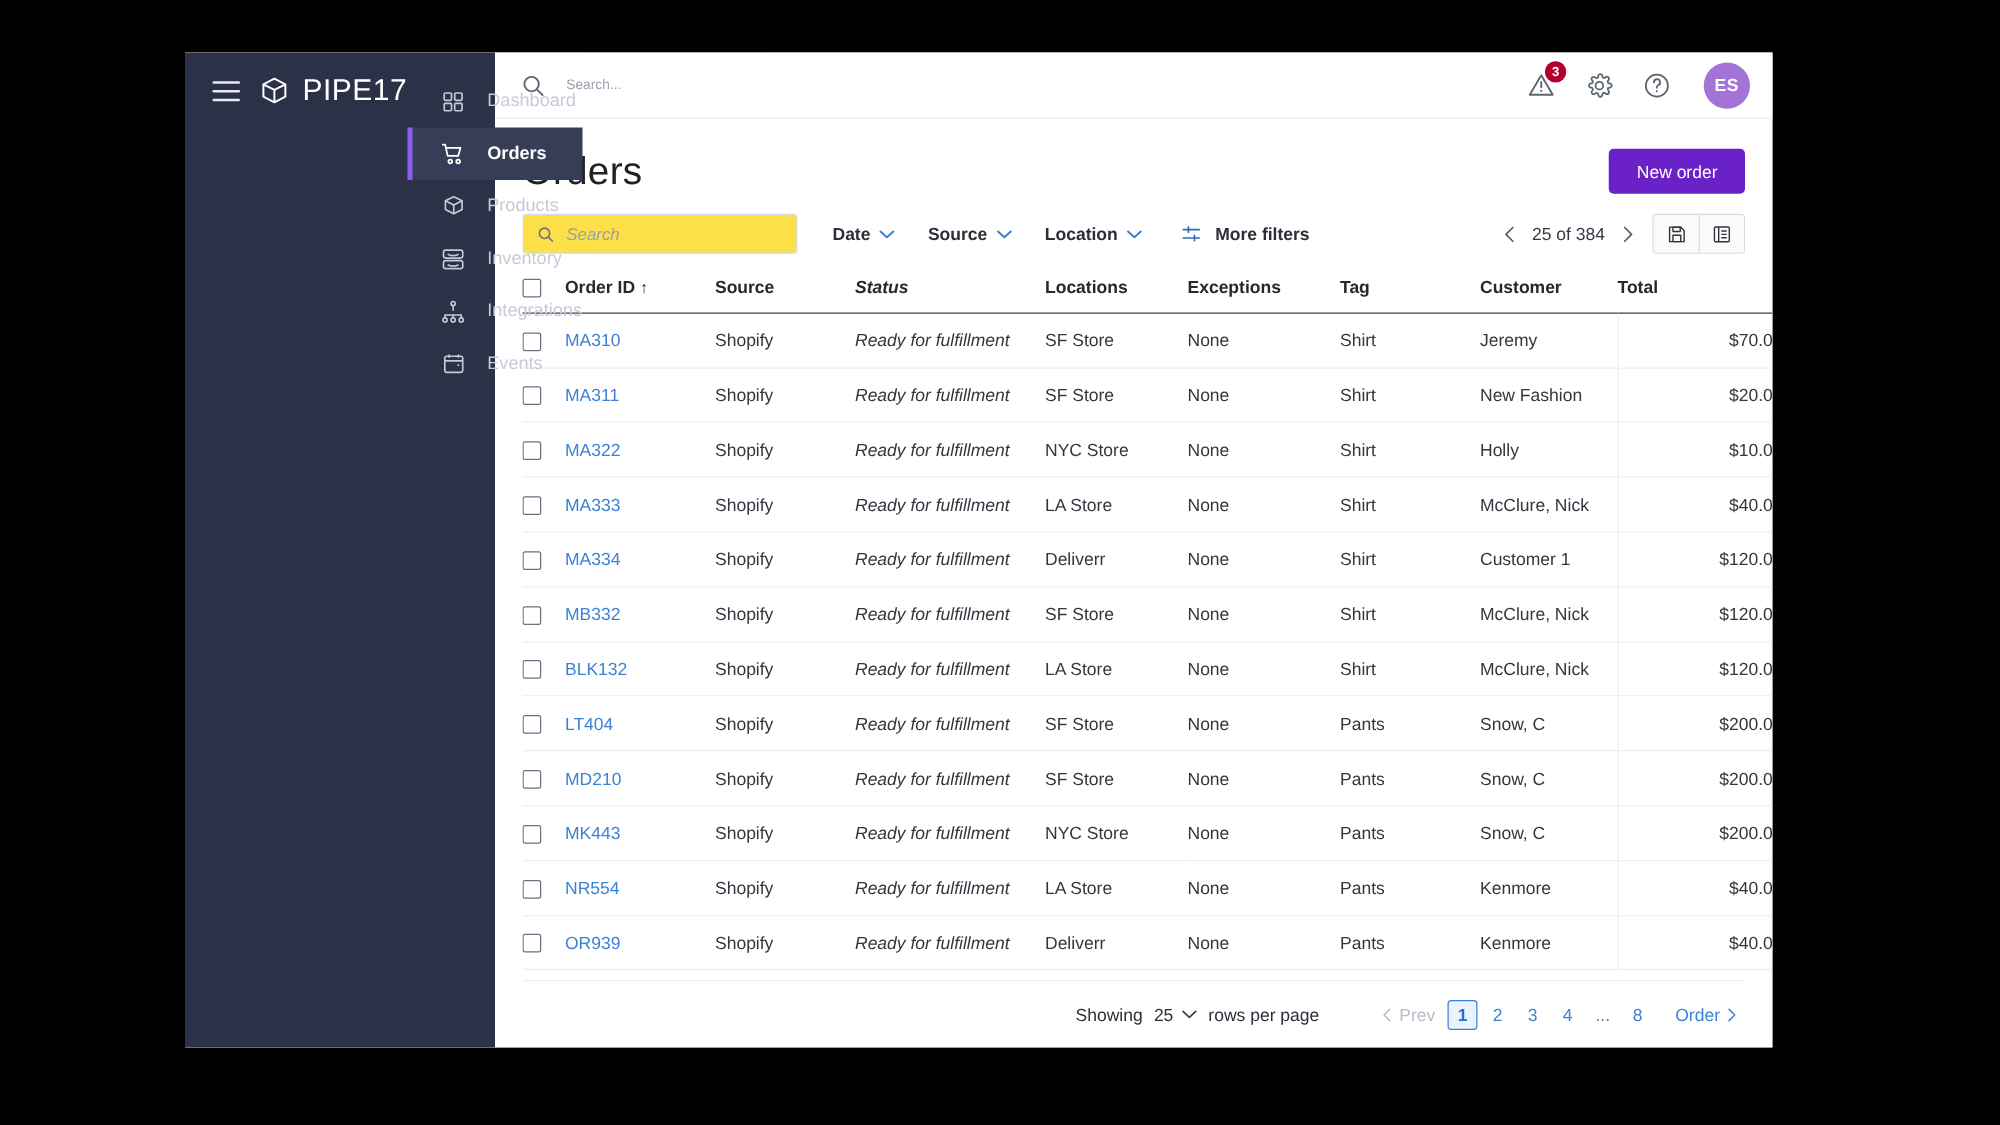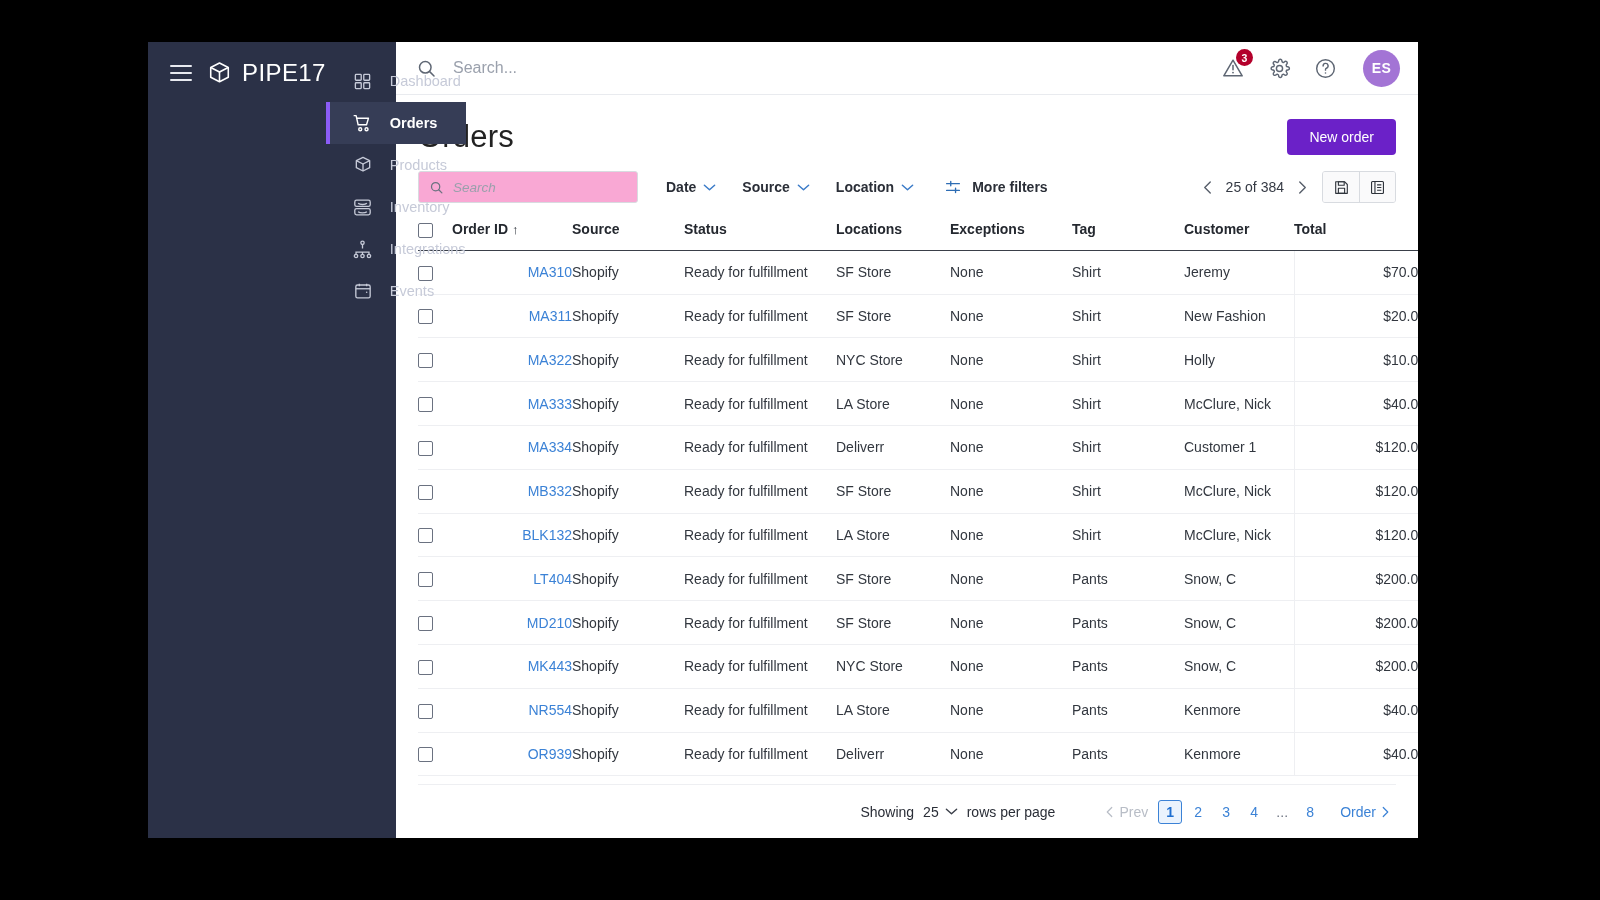--- a/index.html
+++ b/index.html
@@ -64,21 +64,21 @@
   .topbar {
     height: 53px; flex: 0 0 53px;
     display: flex; align-items: center;
     border-bottom: 1px solid #E9EBEF;
     padding: 0 18px 0 20px;
     background: #fff;
   }
   .topsearch { display: flex; align-items: center; gap: 16px; flex: 1; }
   .topsearch input {
     border: none; outline: none; background: transparent;
-    font-family: inherit; font-size: 16px; color: #333; width: 100%;
+    font-family: inherit; font-size: 11px; color: #333; width: 100%;
   }
   .topsearch input::placeholder { color: #9AA0AC; }
   .top-actions { display: flex; align-items: center; gap: 22px; }
   .ticon { position: relative; width: 24px; height: 24px; display: flex; align-items: center; justify-content: center; cursor: pointer; color: #5E6673; }
   .badge {
     position: absolute; top: -7px; right: -8px;
     min-width: 17px; height: 17px; padding: 0 4px;
     background: #B3002B; color: #fff;
     font-size: 10.5px; font-weight: 700;
     border-radius: 9px; display: flex; align-items: center; justify-content: center;
@@ -99,21 +99,21 @@
     border: none; border-radius: 4px;
     font-family: inherit; font-size: 14px;
     padding: 10px 22px; cursor: pointer;
   }
 
   
   .toolbar { display: flex; align-items: center; padding: 6px 22px 12px 22px; gap: 0; }
   .tbl-search {
     width: 220px; height: 32px;
     border: 1px solid #D8DBE0; border-radius: 3px;
-    background: #f9a8d4;
+    background: #fde047;
     display: flex; align-items: center; gap: 9px; padding: 0 10px;
   }
   .tbl-search input { border: none; outline: none; background: transparent; font-family: inherit; font-size: 13.5px; font-style: italic; color: #555; width: 100%; }
   .tbl-search input::placeholder { color: #9AA0AC; font-style: italic; }
 
   .filters { display: flex; align-items: flex-start; gap: 26px; margin-left: 28px; }
   .filter { display: flex; align-items: center; gap: 7px; font-size: 14px; font-weight: 700; color: #2A2E37; cursor: pointer; }
   .chev-d { color: #3B7BC8; font-size: 11px; line-height: 1; }
   .morefilters { display: flex; align-items: center; gap: 10px; margin-left: 30px; font-size: 14px; font-weight: 700; color: #2A2E37; cursor: pointer; }
 
@@ -131,23 +131,23 @@
     text-align: left; font-size: 14px; font-weight: 700; color: #24282F;
     padding: 6px 0 12px 0; border-bottom: 1.5px solid #3A3F49;
     white-space: nowrap;
   }
   table.orders td {
     font-size: 14px; color: #32373F;
     padding: 13px 0; border-bottom: 1px solid #EEEFF2;
     white-space: nowrap; overflow: hidden; text-overflow: ellipsis;
   }
   .c-chk { width: 34px; }
-  .c-id { width: 120px; text-align: right; }
+  .c-id { width: 120px; }
   .c-src { width: 112px; }
-  .c-status { width: 152px; }
+  .c-status { width: 152px; font-style: italic; }
   .c-loc { width: 114px; }
   .c-exc { width: 122px; }
   .c-tag { width: 112px; }
   .c-cust { width: 110px; margin-left: 28px; }
   .c-total { width: 132px; text-align: right; }
   th.c-total, td.c-total { text-align: right; padding-right: 2px; }
   th.c-total { border-left: none; }
   td.col-div { border-left: 1px solid #EEEFF2; padding-left: 14px; }
   .link { color: #3B82D6; cursor: pointer; }
   .sort-ico { color: #2C313A; font-size: 13px; margin-left: 4px; }

